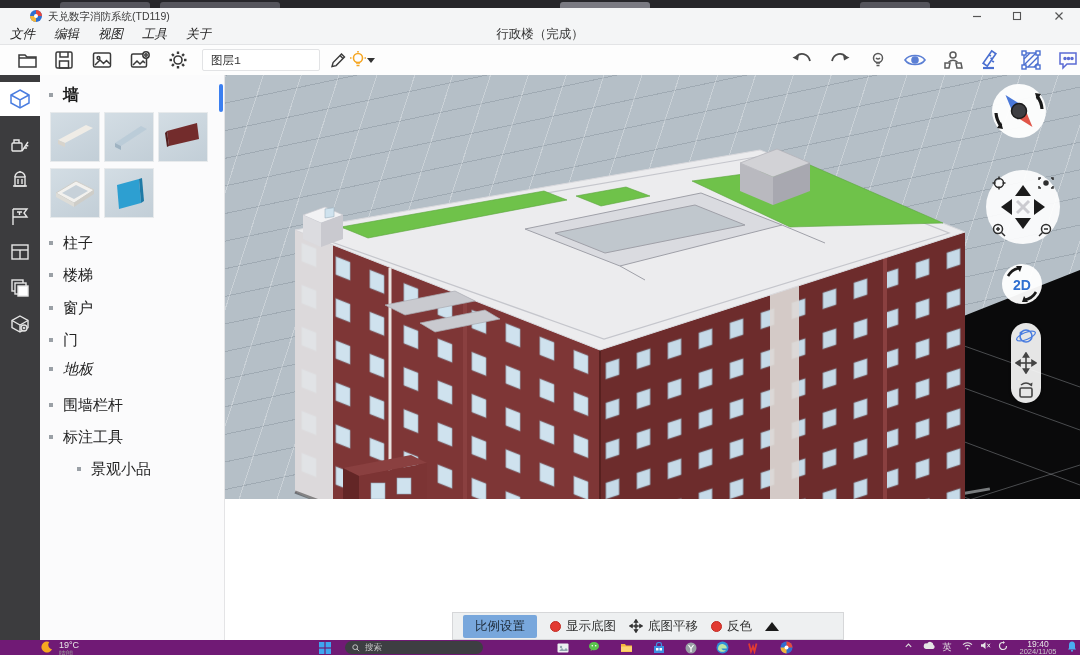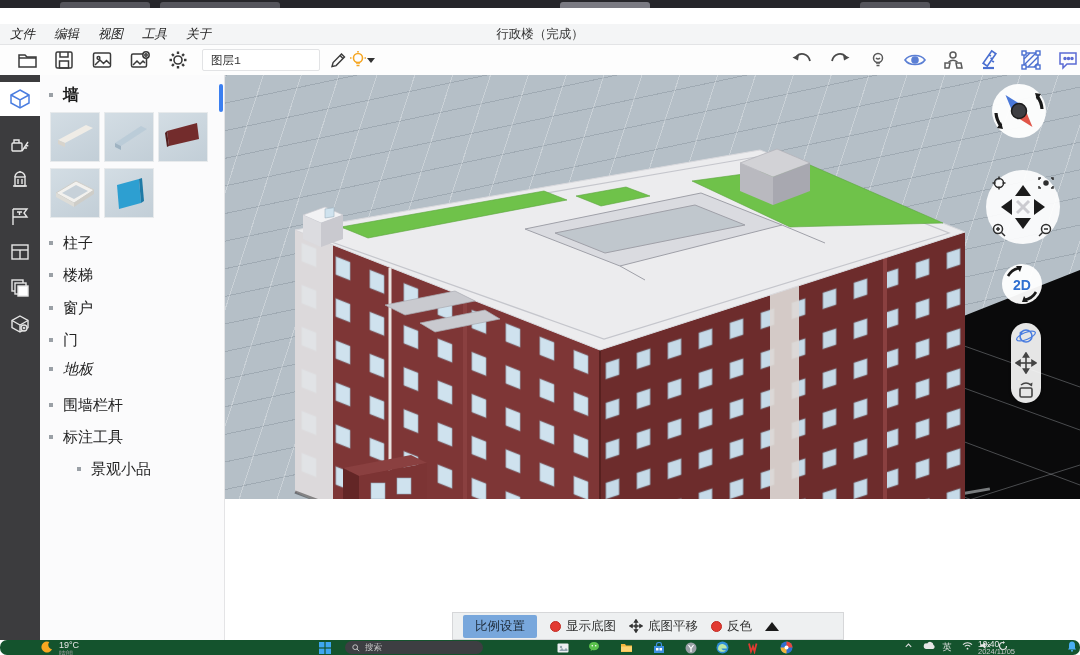--- a/index.html
+++ b/index.html
@@ -63,46 +63,70 @@
   .bottom-panel{position:absolute;left:452px;top:612px;width:392px;height:28px;background:#eef0f1;border:1px solid #d6d7d9;
     box-sizing:border-box;display:flex;align-items:center;gap:13px;padding:0 10px;z-index:5;}
   .scale-btn{background:#78a7dc;color:#1d2b3a;font-size:12.5px;padding:3px 12px;border-radius:2px;white-space:nowrap;}
   .tgl{display:flex;align-items:center;gap:5px;font-size:12.5px;color:#333;white-space:nowrap;}
   .reddot{width:11px;height:11px;border-radius:50%;background:#e23b32;border:1.5px solid #c22a22;box-sizing:border-box;}
   .collapse-tri{width:0;height:0;border-left:7px solid transparent;border-right:7px solid transparent;border-bottom:9px solid #1a1a1a;}
 
   .white-strip{position:absolute;left:225px;top:629px;width:425px;height:11px;background:#fff;z-index:4;}
 
   
-  .taskbar{position:absolute;left:0;top:640px;width:1080px;height:15px;background:#14532d;z-index:10;border-radius:7px;}
+  .taskbar{position:absolute;left:0;top:640px;width:1080px;height:15px;background:#701a75;z-index:10;}
   .weather{position:absolute;left:40px;top:1px;display:flex;align-items:flex-start;gap:6px;color:#e8e8e8;}
   .weather .t{font-size:9px;line-height:9px;}
   .weather .d{font-size:7px;line-height:7px;color:#9a9a9a;}
   .tb-app{position:absolute;top:1px;width:13px;height:13px;display:flex;align-items:center;justify-content:center;}
   .search-pill{position:absolute;left:345px;top:1px;width:138px;height:13px;border-radius:7px;background:#3d3e42;
     display:flex;align-items:center;gap:5px;padding-left:7px;box-sizing:border-box;}
   .search-pill .ph{font-size:8.5px;color:#c6c6c6;}
   .tray-item{position:absolute;top:1px;display:flex;align-items:center;justify-content:center;}
   .ime{font-size:9px;color:#e3e3e3;}
-  .clock{position:absolute;left:978px;top:0;width:52px;text-align:left;color:#e8e8e8;}
+  .clock{position:absolute;left:1012px;top:0;width:52px;text-align:center;color:#e8e8e8;}
   .clock .tm{font-size:8.5px;line-height:8px;}
   .clock .dt{font-size:7.5px;line-height:7px;color:#cbcbcb;}
 </style>
 </head>
 <body>
 
 <div id="app">
 
   <div class="top-strip">
     <div class="tab" style="left:60px;width:90px;"></div>
     <div class="tab" style="left:160px;width:120px;"></div>
     <div class="tab" style="left:560px;width:90px;background:#7a7a82;"></div>
     <div class="tab" style="left:860px;width:70px;"></div>
   </div>
 
+  <div class="titlebar">
+    <svg class="app-ico" viewBox="0 0 12 12">
+      <circle cx="6" cy="6" r="6" fill="#2f6fd0"></circle>
+        <path d="M6 0 A6 6 0 0 1 12 6 L6 6 Z" fill="#e8483c"></path>
+      <path d="M0 6 A6 6 0 0 0 6 12 L6 6 Z" fill="#f2b63c"></path>
+        <circle cx="6" cy="6" r="2" fill="#fff"></circle>
+    </svg>
+    <span class="app-title">天兑数字消防系统(TD119)</span>
+    <div class="winctl" style="left:962px;">
+      <svg width="10" height="10" viewBox="0 0 10 10">
+          <line x1="1" y1="5.5" x2="9" y2="5.5" stroke="#555" stroke-width="1.2"></line>
+        </svg>
+    </div>
+    <div class="winctl" style="left:1002px;">
+      <svg width="10" height="10" viewBox="0 0 10 10">
+          <rect x="1.5" y="1.5" width="7" height="7" fill="none" stroke="#555" stroke-width="1.1"></rect>
+        </svg>
+    </div>
+    <div class="winctl" style="left:1044px;">
+      <svg width="10" height="10" viewBox="0 0 10 10">
+          <path d="M1.5,1.5 L8.5,8.5 M8.5,1.5 L1.5,8.5" stroke="#555" stroke-width="1.2"></path>
+        </svg>
+    </div>
+  </div>
 
   <div class="menubar">
     <div class="menu-item" style="left:4px;">文件</div>
     <div class="menu-item" style="left:48px;">编辑</div>
     <div class="menu-item" style="left:92px;">视图</div>
     <div class="menu-item" style="left:136px;">工具</div>
     <div class="menu-item" style="left:180px;">关于</div>
     <div class="doc-title">行政楼（完成）</div>
   </div>
 

